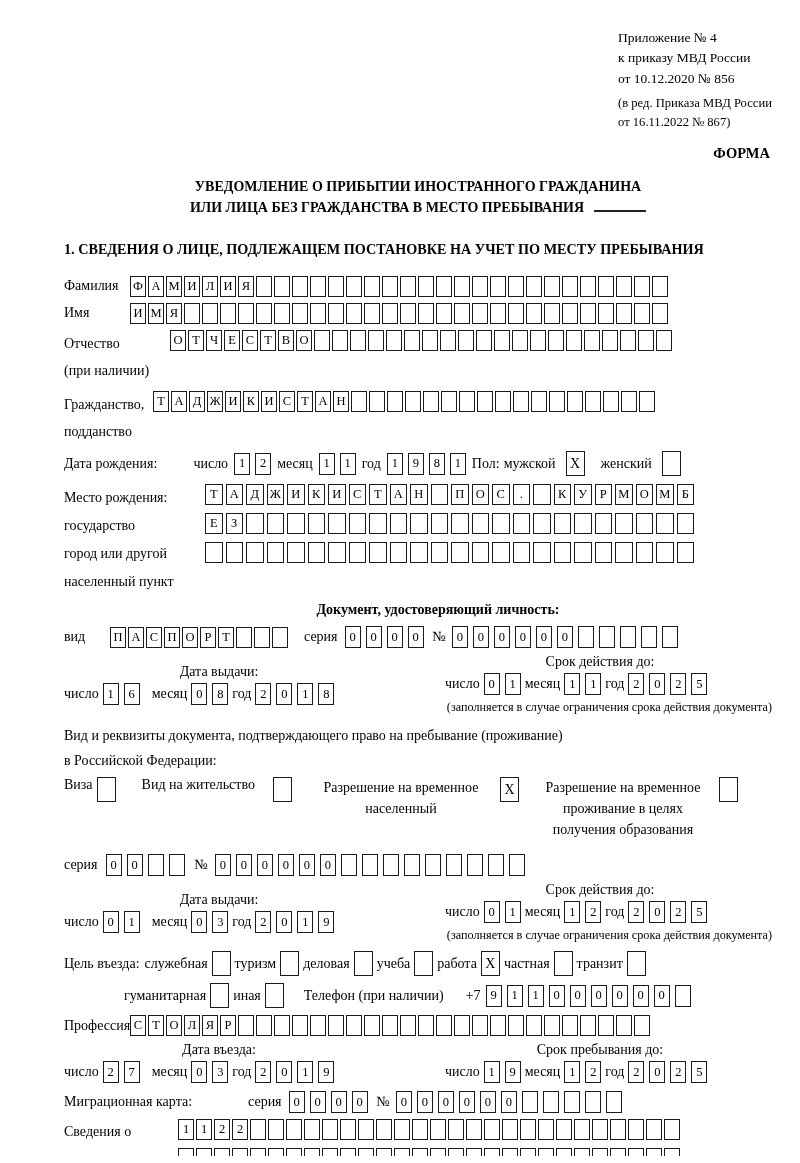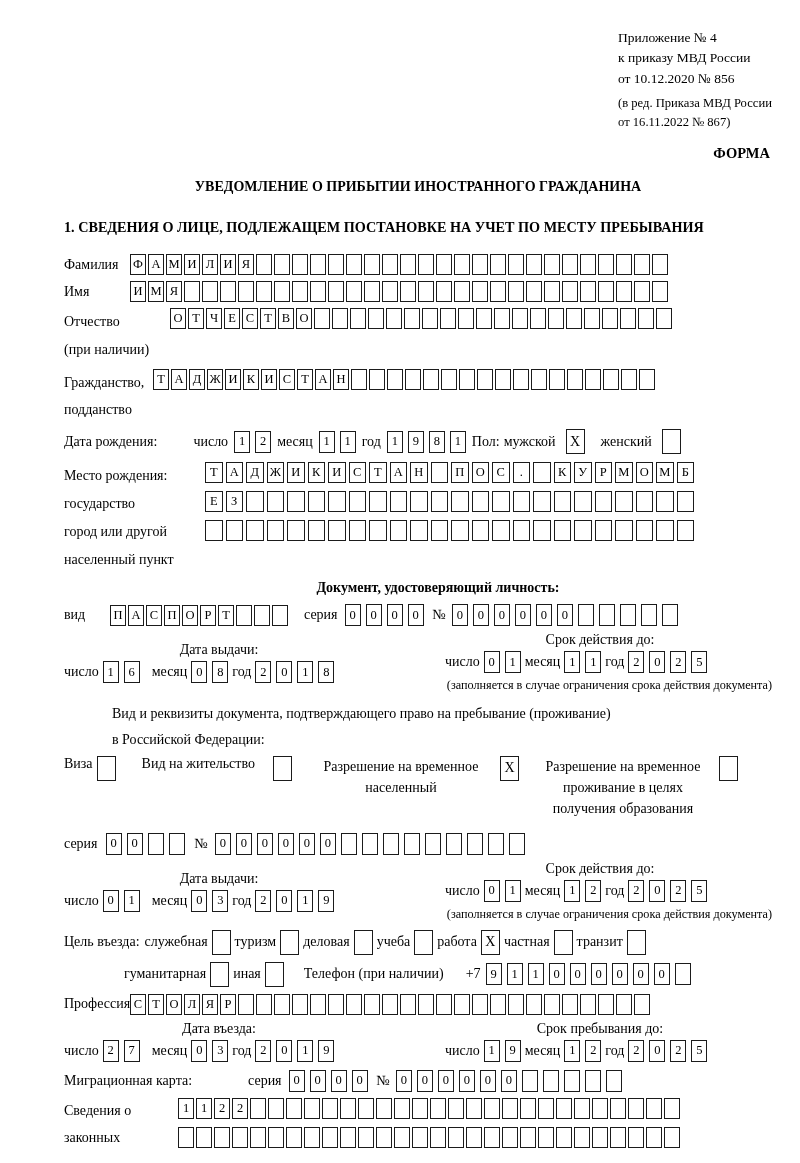--- a/index.html
+++ b/index.html
@@ -42,21 +42,21 @@
 
   .center-head { text-align:center; font-weight:bold; font-size:14px; margin:4px 0 8px 40px; }
 
   .datepair { display:flex; align-items:center; margin-bottom:8px; }
   .dg-left { flex:none; width:381px; }
   .dg-right { flex:1; }
   .dg-title { font-size:14px; margin-bottom:3px; text-align:center; width:310px; }
   .dg-fields { display:flex; align-items:center; gap:4px; font-size:14px; }
   .dg-note { font-size:12.2px; margin-top:5px; white-space:nowrap; text-align:right; }
 
-  .restext { font-size:14px; line-height:1.8; margin-bottom:4px;margin-left:48px; }
+  .restext { font-size:14px; line-height:1.8; margin-bottom:4px; }
   .permits { display:flex; align-items:flex-start; font-size:14px; margin:2px 0 14px 0; }
   .pblock { text-align:center; line-height:1.5; }
   .permits .cb { margin-top:0; }
 
   .purpose { display:flex; align-items:center; font-size:14px; margin-bottom:7px; flex-wrap:nowrap; }
 
   .guard { display:flex; align-items:flex-start; font-size:14px; margin-top:2px; }
   .guard .rows > .cellrow { margin-bottom:8px; display:flex; }
   .spacer { flex:none; }
 </style>
@@ -69,20 +69,21 @@
     <div>Приложение № 4</div>
     <div>к приказу МВД России</div>
     <div>от 10.12.2020 № 856</div>
     <div class="rev rev-first">(в ред. Приказа МВД России</div>
     <div class="rev">от 16.11.2022 № 867)</div>
   </div>
   <div class="forma">ФОРМА</div>
 
   <div class="title">
     <div>УВЕДОМЛЕНИЕ О ПРИБЫТИИ ИНОСТРАННОГО ГРАЖДАНИНА</div>
+    <div><span>ИЛИ ЛИЦА БЕЗ ГРАЖДАНСТВА В МЕСТО ПРЕБЫВАНИЯ</span><span class="tunder"></span></div>
   </div>
 
   <div class="sec">1. СВЕДЕНИЯ О ЛИЦЕ, ПОДЛЕЖАЩЕМ ПОСТАНОВКЕ НА УЧЕТ ПО МЕСТУ ПРЕБЫВАНИЯ</div>
 
   <div class="frow">
     <span class="lbl" style="width:66px">Фамилия</span>
     <span class="cellrow">
         <span class="cell">Ф</span>
         <span class="cell">А</span>
         <span class="cell">М</span>

